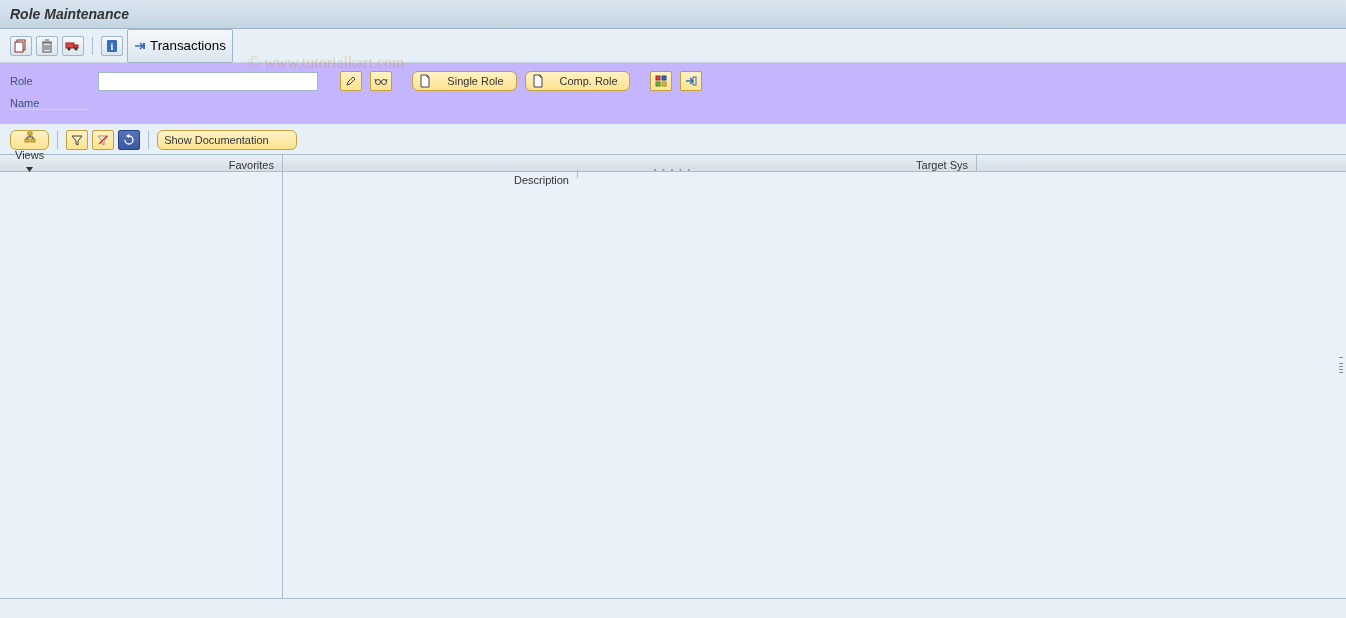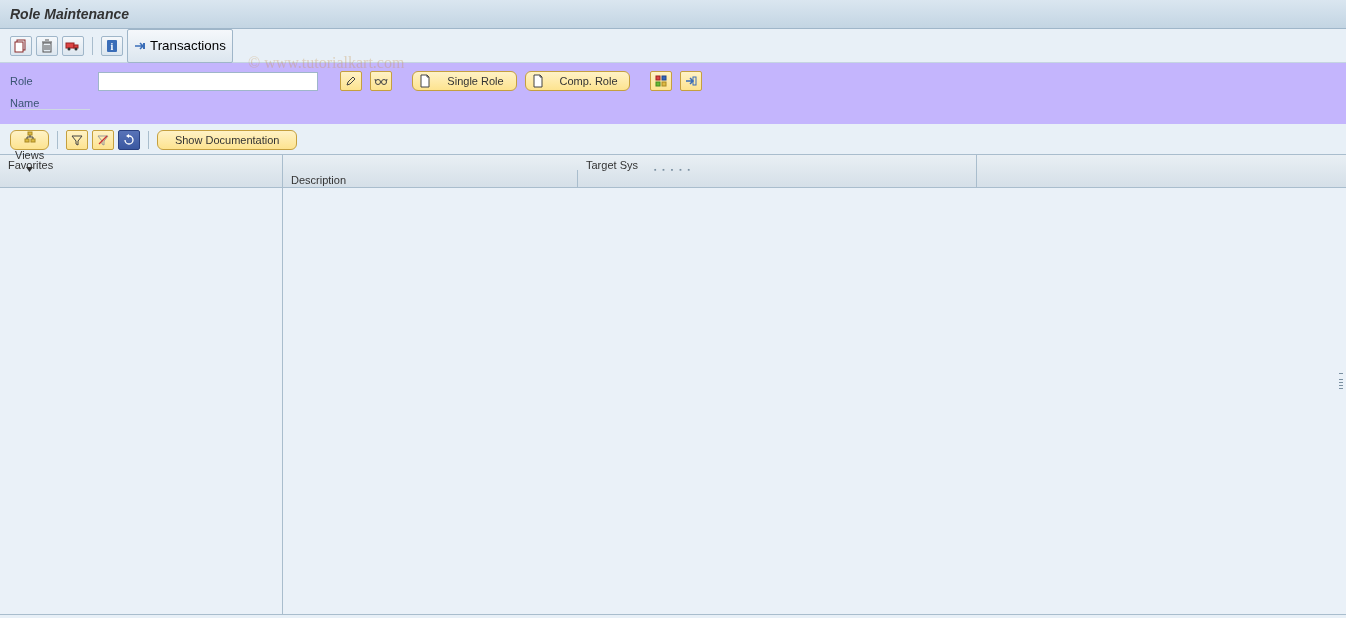--- a/index.html
+++ b/index.html
@@ -103,21 +103,22 @@
       padding: 6px 10px 4px 10px;
       display: flex;
       align-items: center;
       gap: 4px;
     }
     .table-header {
       display: flex;
       background: linear-gradient(to bottom, #e9eff4, #d5dfe8);
       border-top: 1px solid #a9bdcd;
       border-bottom: 1px solid #a9bdcd;
-      height: 34px;
+      height: 18px;
+      text-align: right;
     }
     .th {
       padding: 4px 8px;
       border-right: 1px solid #a9bdcd;
       color: #333;
     }
     .th-fav { width: 283px; }
     .th-desc { width: 295px; margin-top: 15px; }
     .th-tgt { width: 399px; }
     .th-last { flex: 1; border-right: none; }
@@ -338,21 +339,21 @@
   </button>
   <button class="icon-btn" style="background:linear-gradient(to bottom,#5873b8,#3a58a0); border-color:#2a4080;">
     <span>
       <svg width="12" height="12" viewBox="0 0 12 12">
           <path d="M6 2 A4 4 0 1 1 2 6" fill="none" stroke="#fff" stroke-width="1.3"></path>
           <path d="M6 0 L6 4 L3 2 Z" fill="#fff"></path>
         </svg>
     </span>
   </button>
   <span class="sep"></span>
-  <button class="labeled-btn" style="min-width:140px; justify-content:center;">
+  <button class="labeled-btn" style="min-width:140px; ">
     <span>Show Documentation</span>
   </button>
 </div>
 
 <div class="drag-dots">▪ ▪ ▪ ▪ ▪</div>
 
 <div class="table-header">
   <div class="th th-fav">Favorites</div>
   <div class="th th-desc">Description</div>
   <div class="th th-tgt">Target Sys</div>

